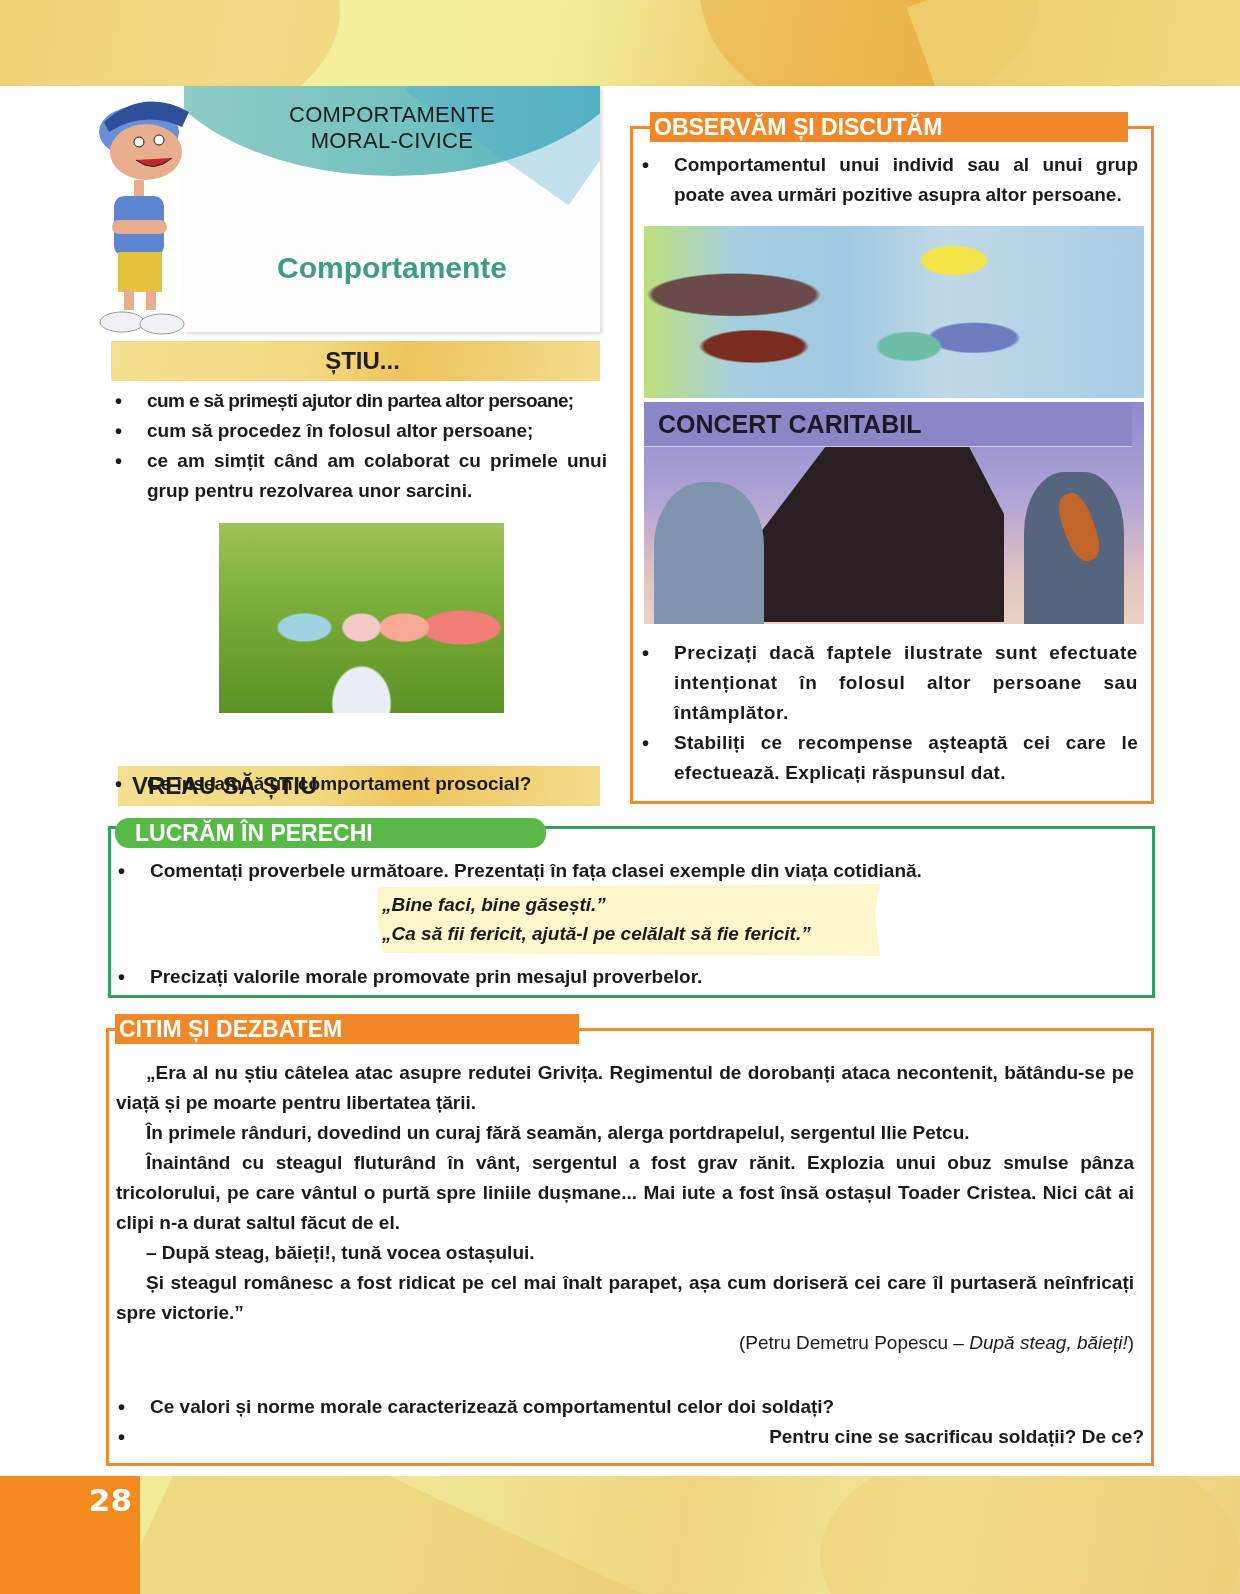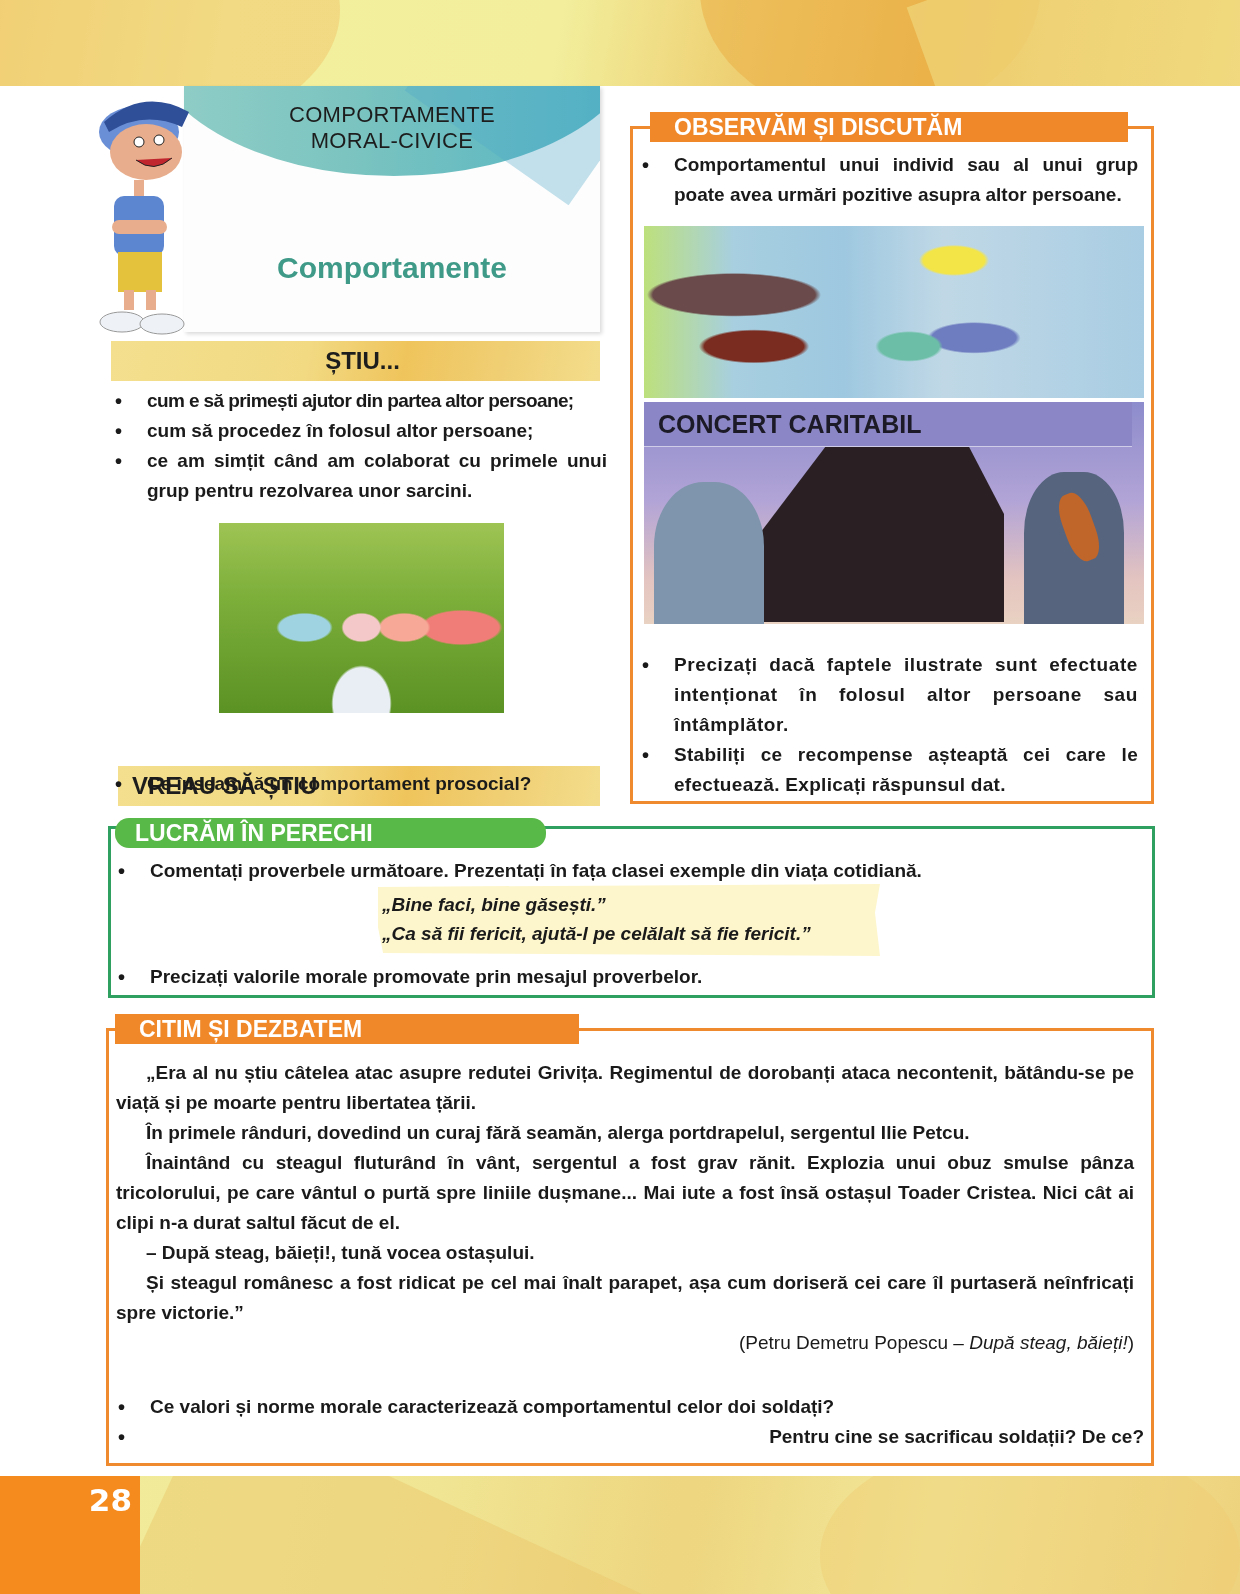--- a/index.html
+++ b/index.html
@@ -96,21 +96,21 @@
       radial-gradient(ellipse at 85% 55%, #f17d78 0 11%, transparent 12%),
       radial-gradient(ellipse at 50% 95%, #e8eef4 0 14%, transparent 15%),
       linear-gradient(180deg, #9ec454 0%, #7cae3a 40%, #5b9224 100%);
   }
 
   
   .box-orange { border: 3px solid #ef8a2e; box-sizing: border-box; }
   .box-green { border: 3px solid #2fa060; box-sizing: border-box; }
   .hdr-orange {
     background: #f0882a; color: #ffffff; font-weight: bold;
-    font-size: 23px; line-height: 30px; padding-left: 24px; box-sizing: border-box;
+    font-size: 23px; line-height: 30px; padding-left: 4px; box-sizing: border-box;
   }
   .hdr-green {
     background: #58b848; color: #ffffff; font-weight: bold;
     font-size: 23px; line-height: 30px; padding-left: 20px; box-sizing: border-box;
   }
 
   .img-van {
     left: 644px; top: 226px; width: 500px; height: 172px;
     background:
       radial-gradient(ellipse at 18% 40%, #6a4a4a 0 14%, transparent 15%),
@@ -218,21 +218,21 @@
 <div class="abs img-concert">
   <div class="abs piano"></div>
   <div class="abs pianist"></div>
   <div class="abs violinist"></div>
   <div class="abs violin"></div>
 </div>
 <div class="abs concert-label">
   <span>CONCERT CARITABIL</span>
 </div>
 
-<ul class="abs bullets" style="left:638px; top:638px; width:500px;margin-top:12px;">
+<ul class="abs bullets" style="left:638px; top:638px; width:500px;">
   <li style="letter-spacing:0.6px;">Precizați dacă faptele ilustrate sunt efectuate intenționat în folosul altor persoane sau întâmplător.</li>
   <li style="letter-spacing:0.3px;">Stabiliți ce recompense așteaptă cei care le efectuează. Explicați răspunsul dat.</li>
 </ul>
 
 <div class="abs box-green" style="left:108px; top:826px; width:1047px; height:172px;"></div>
 <div class="abs hdr-green" style="left:115px; top:818px; width:431px;border-radius:14px;">
   <span>LUCRĂM ÎN PERECHI</span>
 </div>
 <ul class="abs bullets" style="left:114px; top:856px; width:1030px;">
   <li style="text-align:left;">Comentați proverbele următoare. Prezentați în fața clasei exemple din viața cotidiană.</li>

